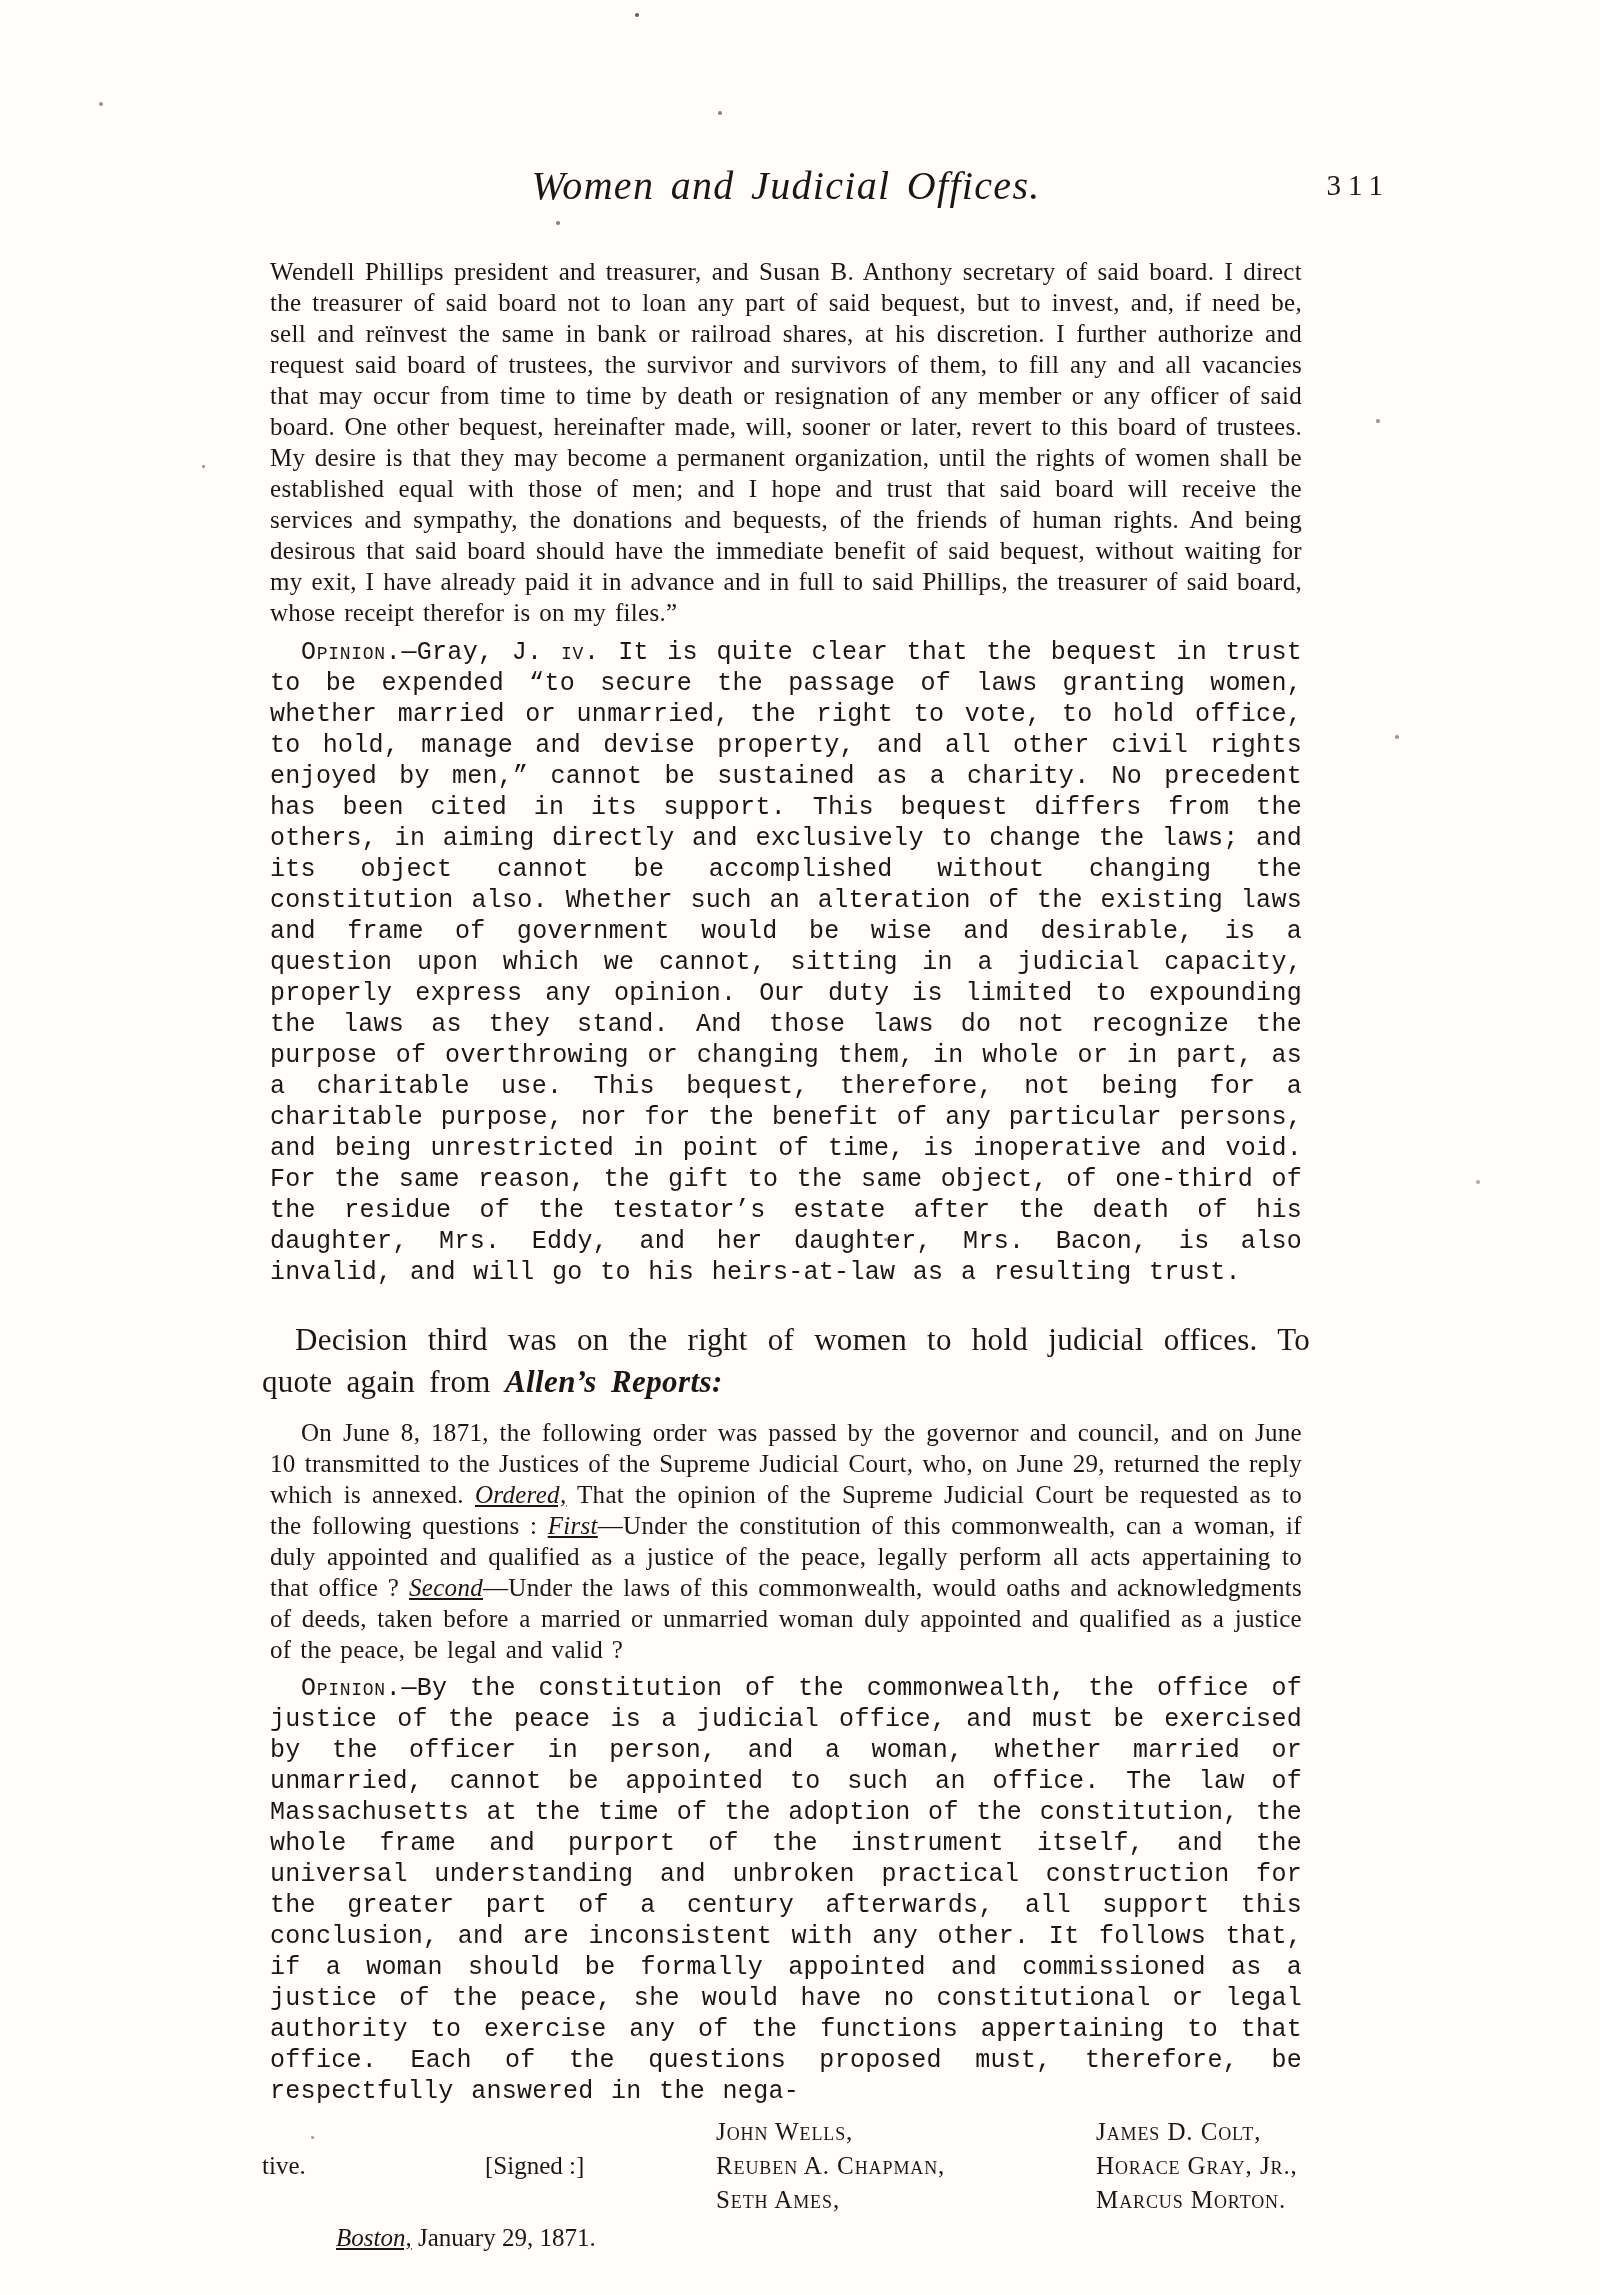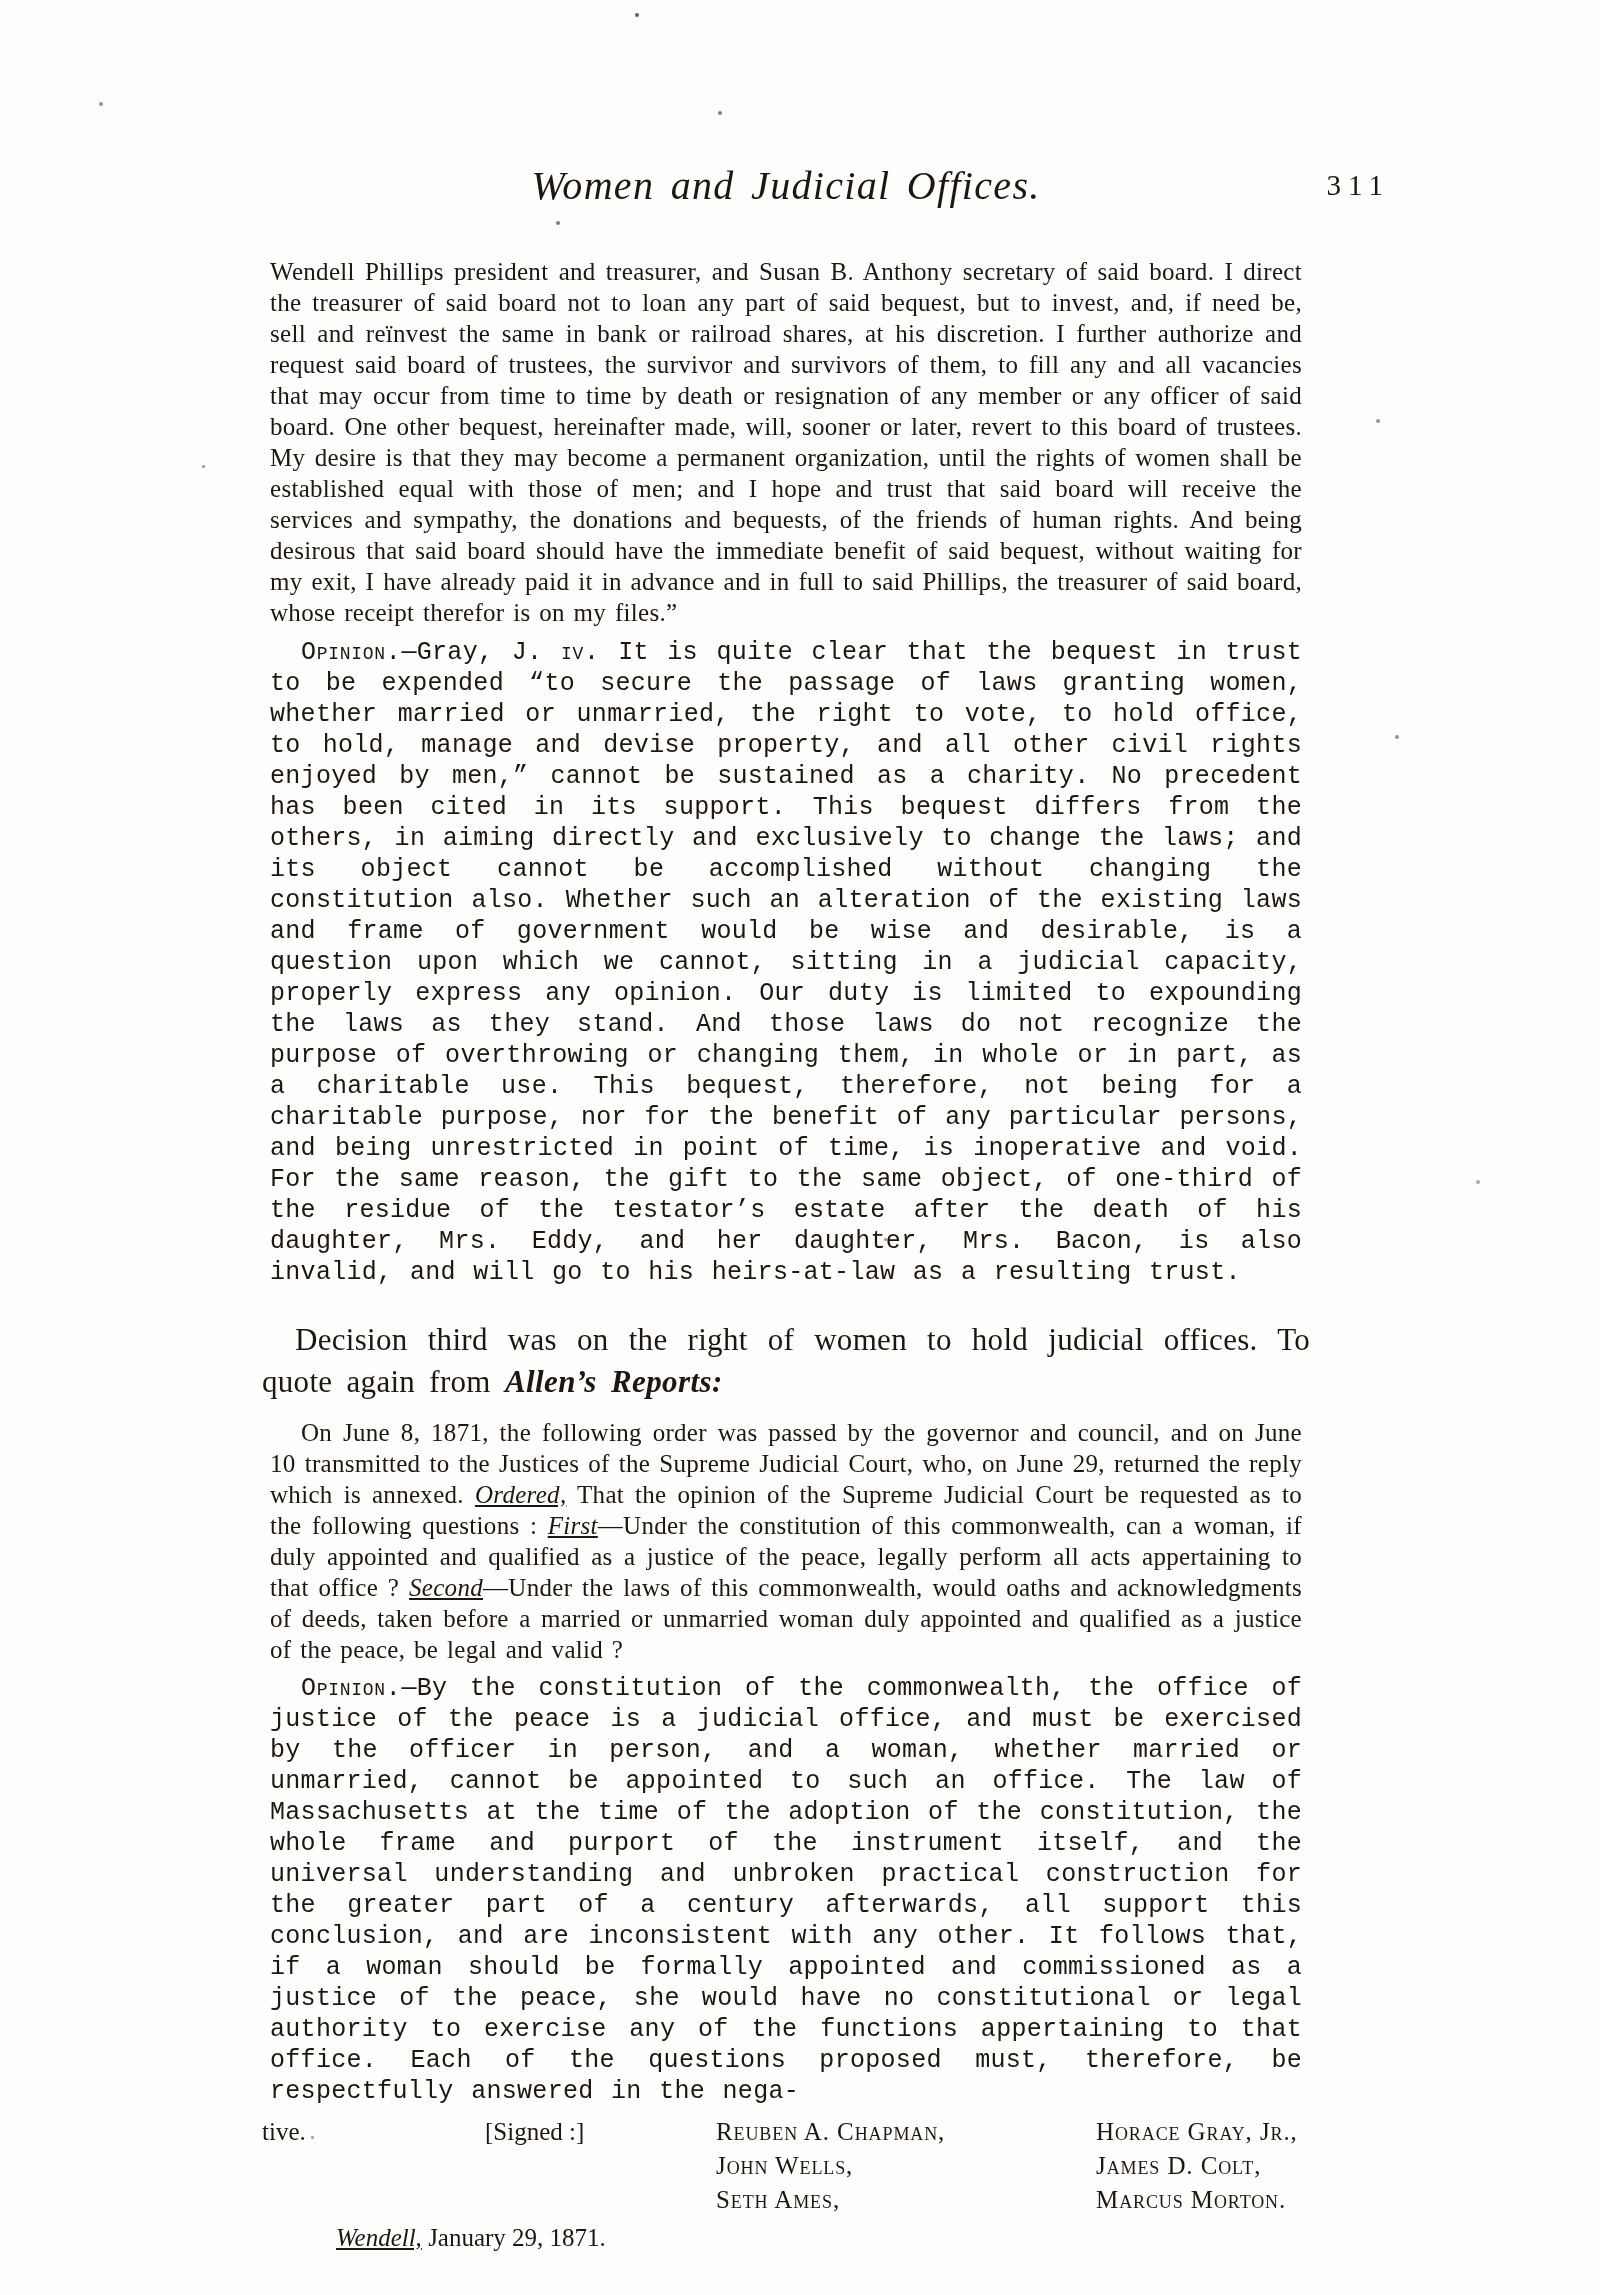--- a/index.html
+++ b/index.html
@@ -103,36 +103,36 @@
     <p class="para indent"><span class="seg-smallcaps">Opinion.</span><span>—Gray, J.  </span><span class="seg-smallcaps">iv.</span><span>  It is quite clear that the bequest in trust to be expended “to secure the passage of laws granting women, whether married or unmarried, the right to vote, to hold office, to hold, manage and devise property, and all other civil rights enjoyed by men,” cannot be sustained as a charity.  No precedent has been cited in its support.  This bequest differs from the others, in aiming directly and exclusively to change the laws; and its object cannot be accomplished without changing the constitution also.  Whether such an alteration of the existing laws and frame of government would be wise and desirable, is a question upon which we cannot, sitting in a judicial capacity, properly express any opinion.  Our duty is limited to expounding the laws as they stand.  And those laws do not recognize the purpose of overthrowing or changing them, in whole or in part, as a charitable use.  This bequest, therefore, not being for a charitable purpose, nor for the benefit of any particular persons, and being unrestricted in point of time, is inoperative and void.  For the same reason, the gift to the same object, of one-third of the residue of the testator’s estate after the death of his daughter, Mrs. Eddy, and her daughter, Mrs. Bacon, is also invalid, and will go to his heirs-at-law as a resulting trust.</span></p>
 
     <p class="section-heading"><span>Decision third was on the right of women to hold judicial offices.  To quote again from </span><span class="seg-bold-italic">Allen’s Reports:</span></p>
 
     <p class="para indent"><span>On June 8, 1871, the following order was passed by the governor and council, and on June 10 transmitted to the Justices of the Supreme Judicial Court, who, on June 29, returned the reply which is annexed.  </span><span class="seg-italic">Ordered,</span><span> That the opinion of the Supreme Judicial Court be requested as to the following questions :  </span><span class="seg-italic">First</span><span>—Under the constitution of this commonwealth, can a woman, if duly appointed and qualified as a justice of the peace, legally perform all acts appertaining to that office ?  </span><span class="seg-italic">Second</span><span>—Under the laws of this commonwealth, would oaths and acknowledgments of deeds, taken before a married or unmarried woman duly appointed and qualified as a justice of the peace, be legal and valid ?</span></p>
 
     <p class="para indent"><span class="seg-smallcaps">Opinion.</span><span>—By the constitution of the commonwealth, the office of justice of the peace is a judicial office, and must be exercised by the officer in person, and a woman, whether married or unmarried, cannot be appointed to such an office.  The law of Massachusetts at the time of the adoption of the constitution, the whole frame and purport of the instrument itself, and the universal understanding and unbroken practical construction for the greater part of a century afterwards, all support this conclusion, and are inconsistent with any other.  It follows that, if a woman should be formally appointed and commissioned as a justice of the peace, she would have no constitutional or legal authority to exercise any of the functions appertaining to that office.  Each of the questions proposed must, therefore, be respectfully answered in the nega-</span></p>
 
     <div class="sig-block">
       <div class="sig-row">
+        <span></span>
+          <span></span>
+        <span class="sig-name">John Wells,</span>
+        <span class="sig-name">James D. Colt,</span>
+      </div>
+      <div class="sig-row">
         <span>tive.</span>
         <span>[Signed :]</span>
         <span class="sig-name">Reuben A. Chapman,</span>
         <span class="sig-name">Horace Gray, Jr.,</span>
-      </div>
-      <div class="sig-row">
-        <span></span>
-          <span></span>
-        <span class="sig-name">John Wells,</span>
-        <span class="sig-name">James D. Colt,</span>
       </div>
       <div class="sig-row">
         <span></span>
           <span></span>
         <span class="sig-name">Seth Ames,</span>
         <span class="sig-name">Marcus Morton.</span>
       </div>
     </div>
 
-    <p class="dateline"><span class="seg-italic">Wendell,</span><span> January 29, 1871.</span></p>
+    <p class="dateline"><span class="seg-italic">Boston,</span><span> January 29, 1871.</span></p>
 
   </div>
 </div>
 
 
 </body></html>

